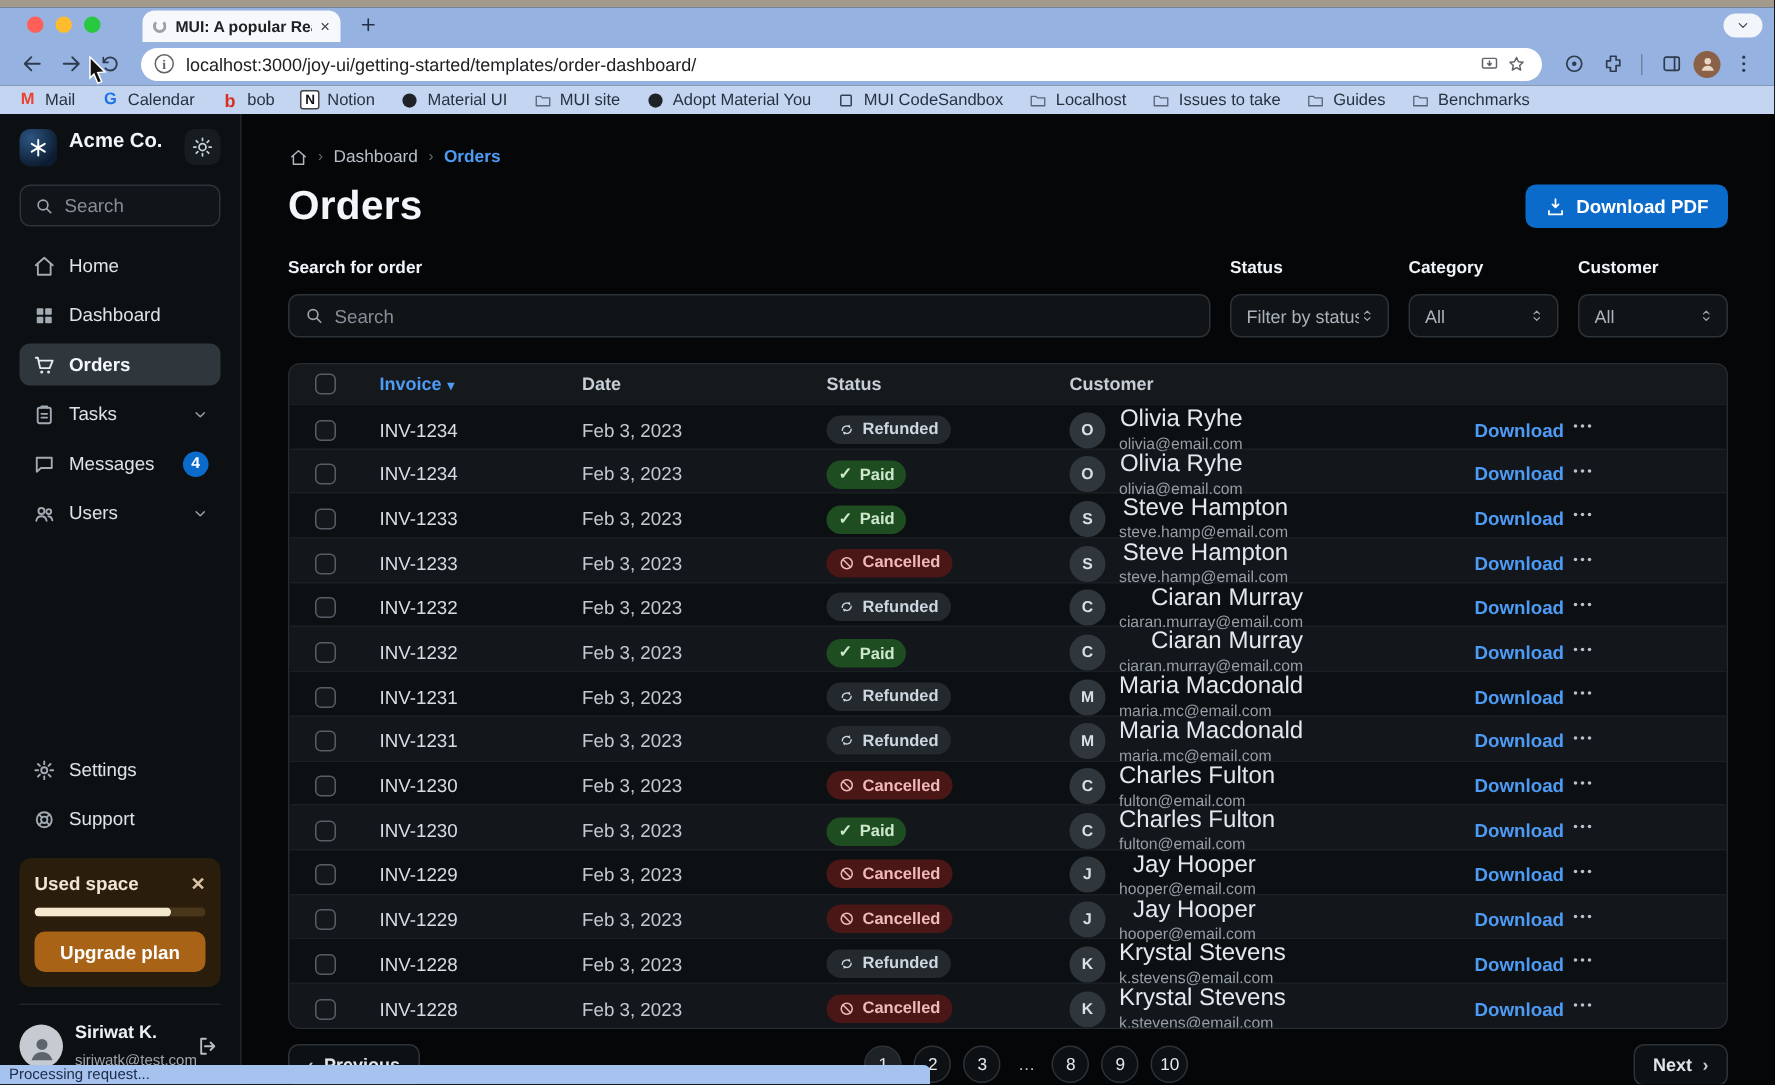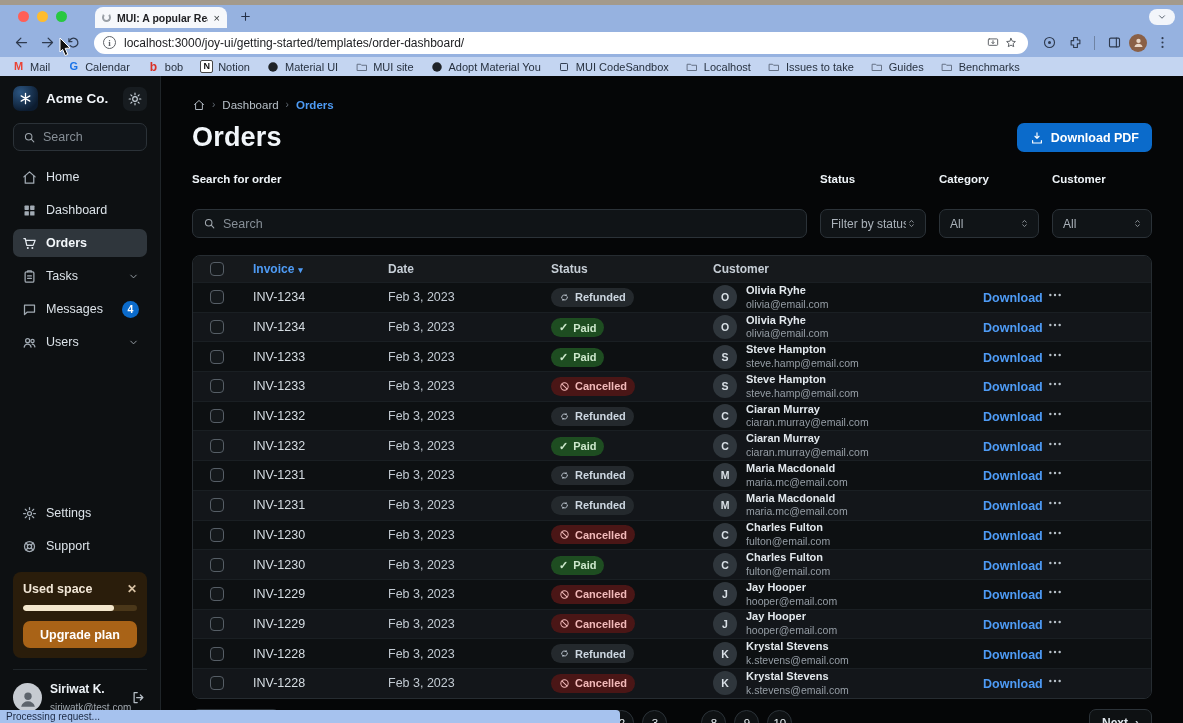--- a/index.html
+++ b/index.html
@@ -47,21 +47,21 @@
   .bm-github-icon{color:#1f2328}
   .bm-codesandbox-icon{color:#344054}
   .bm-folder-icon{color:#5b6779}
 
   
   .app { display:flex; height:647px; background:#050607; }
 
   
   .sidebar { width:161px; flex:none; background:#0d1012; border-right:1px solid #1f2428;
              display:flex; flex-direction:column; padding:10px 13px 8px; }
-  .brand-row { display:flex; align-items:center; gap:8px; }
+  .brand-row { display:flex; align-items:flex-start; gap:8px; }
   .brand-logo { width:25px; height:25px; border-radius:7px; flex:none;
                 background:radial-gradient(circle at 30% 25%, #2c5682, #0c1c30 75%);
                 display:grid; place-items:center; }
   .brand-logo svg{ width:13px; height:13px; }
   .brand-name { font-size:13.5px; font-weight:700; color:#f2f6fa; flex:1; }
   .theme-btn { width:24px; height:24px; border-radius:7px; background:#171c20; color:#c9d2da;
                display:grid; place-items:center; flex:none; }
   .theme-btn svg{width:14px;height:14px}
   .side-search { margin-top:12px; height:28px; border:1px solid #2b3238; border-radius:7px; background:#111519;
                  display:flex; align-items:center; gap:7px; padding:0 9px; }
@@ -107,21 +107,21 @@
   .bc-home svg{width:12px;height:12px}
   .bc-sep { font-size:10px; color:#646d76; }
   .bc-item { font-size:11.5px; color:#b8c0c8; }
   .bc-item.current { color:#4e9bf5; font-weight:600; }
   .title-row { margin-top:11px; display:flex; align-items:center; }
   .page-title { font-size:27px; font-weight:700; color:#f2f6fa; letter-spacing:.2px; flex:1;}
   .pdf-btn { height:29px; border-radius:7px; background:#0b6bcb; color:#fff; display:flex; align-items:center;
              gap:7px; padding:0 13px; font-size:12.5px; font-weight:600; }
   .pdf-btn svg{ width:14px; height:14px; }
   .filters { margin-top:20px; display:flex; gap:13px; align-items:flex-end; }
-  .f-label { font-size:11.5px; font-weight:600; color:#eff4f8; margin-bottom:24px; }
+  .f-label { font-size:11.5px; font-weight:600; color:#eff4f8; margin-bottom:11px; }
   .f-search { flex:1; }
   .f-input { height:29px; border:1px solid #2b3238; border-radius:7px; background:#101417;
              display:flex; align-items:center; gap:7px; padding:0 10px; }
   .f-input svg{width:13px;height:13px;color:#9fa6ad;flex:none}
   .f-input .ph { font-size:12.5px; color:#868e96; }
   .f-select-wrap { width:100px; flex:none; }
   .f-select-wrap.w-status{ width:106px; }
   .f-select { height:29px; border:1px solid #2b3238; border-radius:7px; background:#101417;
               display:flex; align-items:center; padding:0 8px 0 10px; }
   .f-sel-value { font-size:12px; color:#aab2ba; flex:1; white-space:nowrap; overflow:hidden;}
@@ -143,21 +143,21 @@
   .c-inv { font-size:12.5px; color:#d6dde3; }
   .c-date { font-size:12.5px; color:#c2cad2; }
   .chip { display:inline-flex; align-items:center; gap:5px; height:19px; border-radius:10px; padding:0 8px;
           font-size:11px; font-weight:600; }
   .chip-ic { display:grid; place-items:center; font-size:11px; line-height:1;}
   .chip-ic svg{ width:11px; height:11px; }
   .c-cust { display:flex; align-items:center; gap:9px; }
   .avatar { width:24px; height:24px; border-radius:50%; background:#2f363c; color:#d9e0e6;
             font-size:10.5px; font-weight:600; display:grid; place-items:center; flex:none;}
   .cust-txt { display:flex; flex-direction:column; line-height:1.25; min-width:0;}
-  .cust-name { font-size:11px; font-weight:700; color:#e2e8ed; white-space:nowrap;}
+  .cust-name { font-size:16px; font-weight:400; color:#e2e8ed; white-space:nowrap;text-align:right;}
   .cust-email { font-size:10.5px; color:#969ea6; white-space:nowrap;}
   .c-dl { padding-left:24px; }
   .dl-link { font-size:12.5px; font-weight:600; color:#4e9bf5; }
   .c-dots { padding-left:16px; color:#b9c1c9; }
   .c-dots svg{ width:16px; height:16px; }
 
   
   .pagination { margin-top:10px; display:flex; align-items:center; }
   .pg-btn { height:28px; border:1px solid #2b3238; border-radius:7px; background:#0e1113; color:#dfe5ea;
             display:flex; align-items:center; gap:7px; padding:0 12px; font-size:12px; font-weight:600;}

